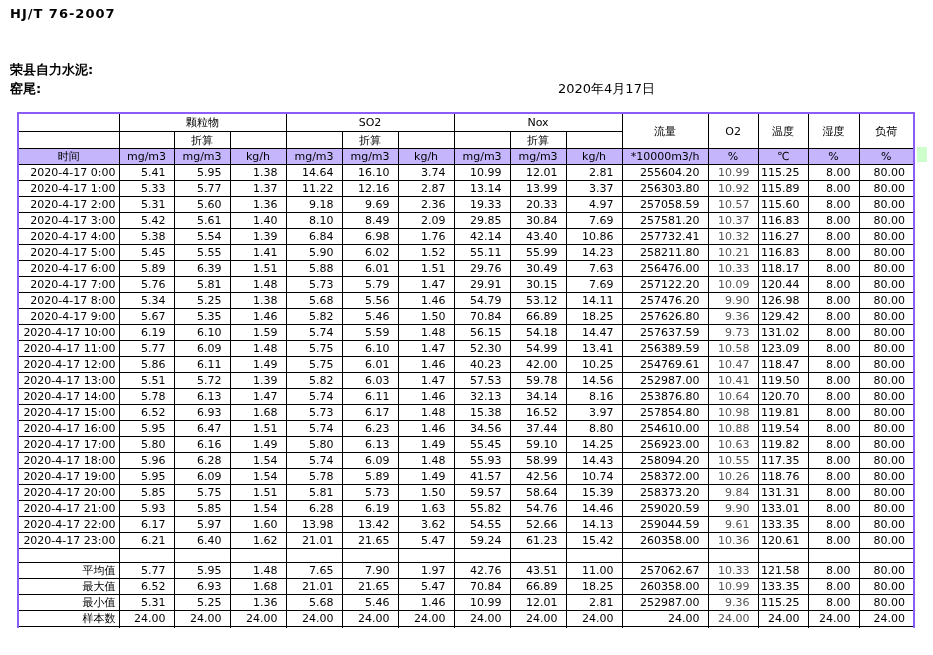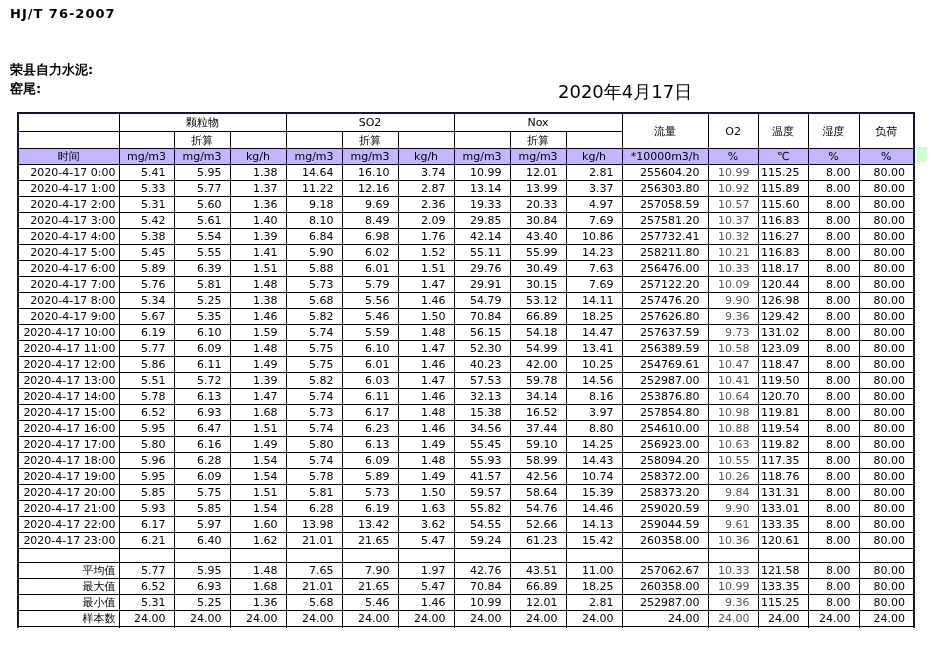--- a/index.html
+++ b/index.html
@@ -5,26 +5,26 @@
   html,body { margin:0; padding:0; background:#fff; }
   .page {
     position:relative; width:933px; height:628px; background:#ffffff;
     font-family:"DejaVu Sans","Liberation Sans",sans-serif; color:#000;
     overflow:hidden;
   }
   .doc-code { position:absolute; top:6px; left:10px; font-weight:bold; font-size:13px; letter-spacing:1px; }
   .title    { position:absolute; top:22px; left:0; width:660px; text-align:center; font-weight:bold; font-size:16px; }
   .company  { position:absolute; top:61px; left:10px; font-weight:bold; font-size:13px; }
   .station  { position:absolute; top:80px; left:10px; font-weight:bold; font-size:13px; }
-  .date     { position:absolute; top:80px; left:558px; font-size:18px; }
+  .date     { position:absolute; top:80px; left:558px; font-size:13px; }
 
   table.report {
     position:absolute; top:112px; left:17px; width:898px;
     border-collapse:collapse; table-layout:fixed;
-    font-size:11px; border:2px solid #0f172a;
+    font-size:11px; border:2px solid #8b5cf6;
   }
   .report td, .report th {
     border:1px solid #000; padding:0 2px; height:15px; line-height:13px;
     overflow:hidden; white-space:nowrap; font-weight:normal; text-align:center;
   }
   .report thead tr.h1 th { height:17px; }
   .report thead tr.h2 th { height:16px; }
   .report tr.unit-row th { background:#c4b5fd; height:15px;margin-left:38px; }
   .report td.num   { text-align:right; padding-right:8px; }
   .report td.c-time{ text-align:right; padding-right:3px; }

